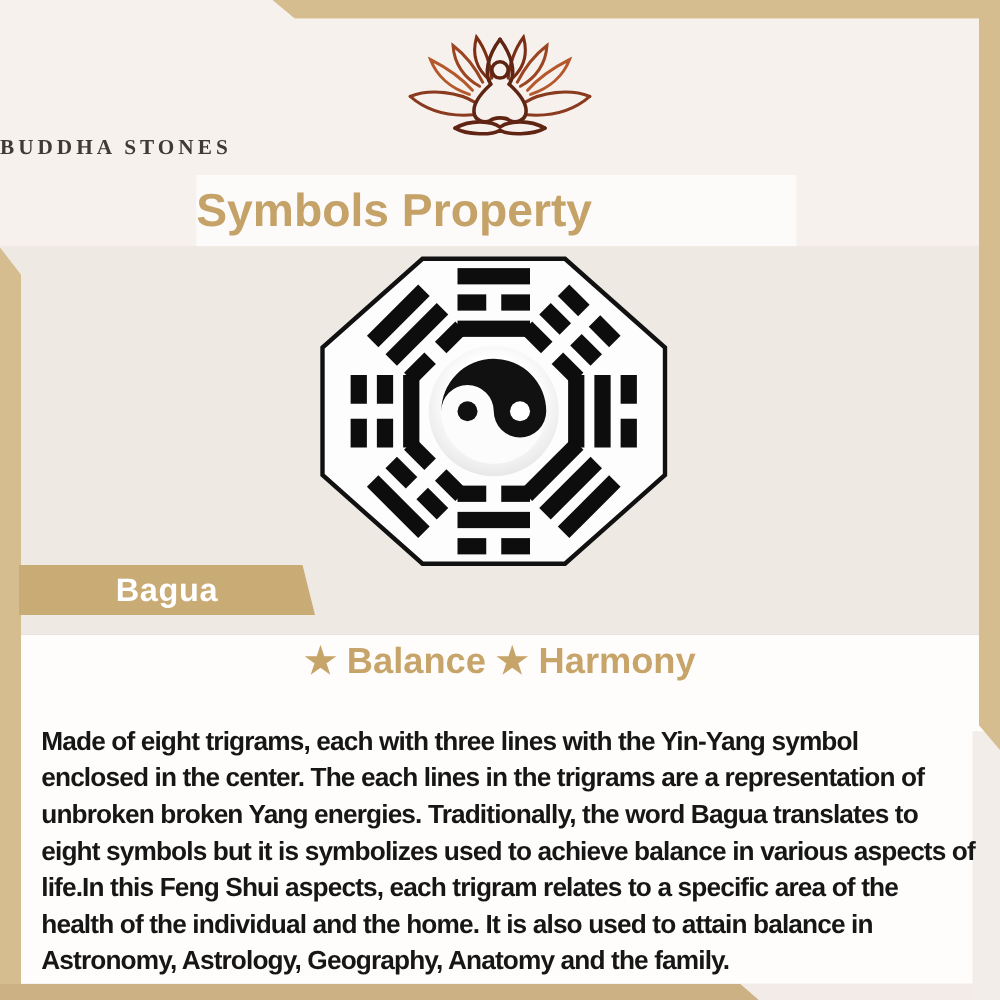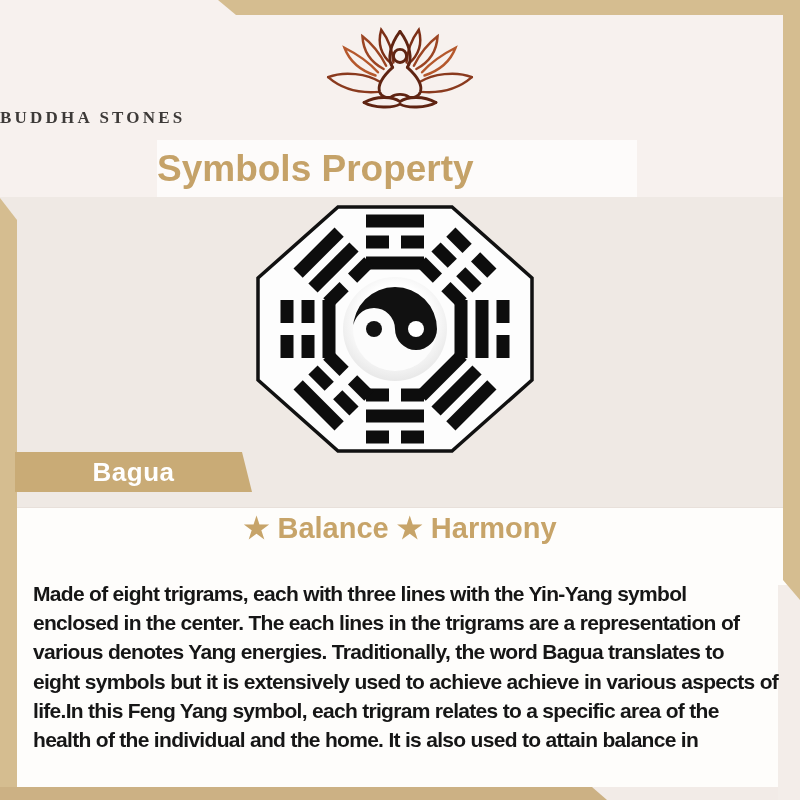--- a/index.html
+++ b/index.html
@@ -172,19 +172,20 @@
   </svg>
 
   <div class="bagua-banner">
     <div class="bagua-banner-text">Bagua</div>
   </div>
 
   <div class="tagline">★ Balance ★ Harmony</div>
   <div class="body-text">
       <div class="body-line">Made of eight trigrams, each with three lines with the Yin-Yang symbol</div>
       <div class="body-line">enclosed in the center. The each lines in the trigrams are a representation of</div>
-      <div class="body-line">various denotes Yang energies. Traditionally, the word Bagua translates to</div>
-      <div class="body-line">eight symbols but it is extensively used to achieve achieve in various aspects of</div>
-      <div class="body-line">life.In this Feng Yang symbol, each trigram relates to a specific area of the</div>
+      <div class="body-line">unbroken broken Yang energies. Traditionally, the word Bagua translates to</div>
+      <div class="body-line">eight symbols but it is symbolizes used to achieve balance in various aspects of</div>
+      <div class="body-line">life.In this Feng Shui aspects, each trigram relates to a specific area of the</div>
       <div class="body-line">health of the individual and the home. It is also used to attain balance in</div>
+      <div class="body-line">Astronomy, Astrology, Geography, Anatomy and the family.</div>
     </div>
 
 </div>
 
 </body></html>

